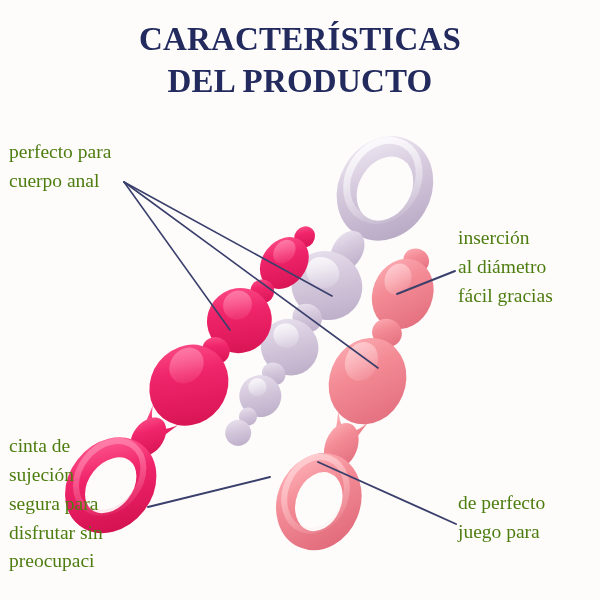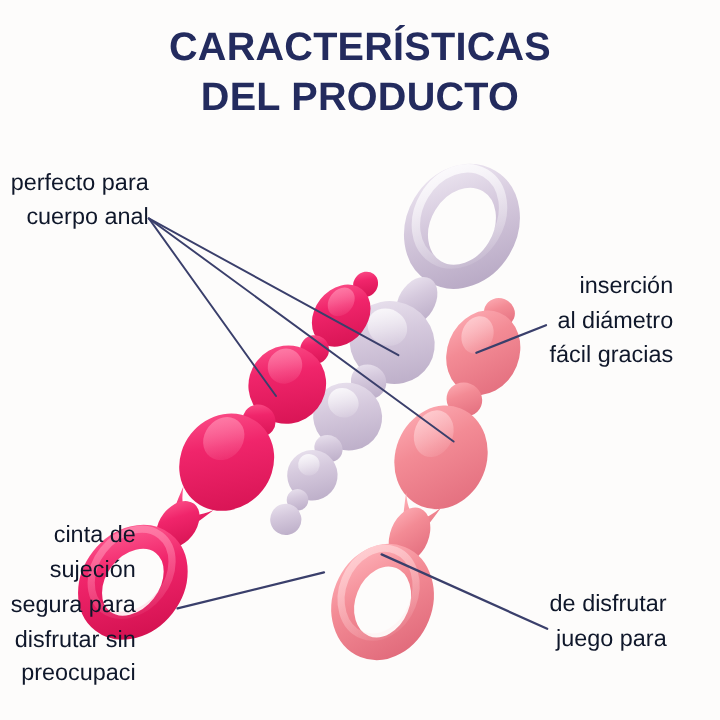--- a/index.html
+++ b/index.html
@@ -11,44 +11,44 @@
     height: 600px;
     background: #fdfcfb;
     font-family: "Liberation Sans", sans-serif;
     overflow: hidden;
   }
   #infographic {
     position: relative;
     width: 538px;
     height: 600px;
     background: #fdfcfb;
+    font-family: Liberation Serif, serif;
   }
   .title-block {
     position: absolute;
     top: 18px;
     left: 0;
     width: 600px;
     text-align: center;
     color: #232b5e;
     font-weight: bold;
     font-size: 33px;
     letter-spacing: 0.2px;
     line-height: 1.28;
   }
   .title-line {
     display: block;
   }
   .callout {
     position: absolute;
-    color: #0f172a;
+    color: #4d7c0f;
     font-size: 19.5px;
     line-height: 1.48;
     font-weight: 400;
     white-space: nowrap;
-    text-align: right;
   }
   .callout-line {
     display: block;
   }
   #callout-top-left   { left: 9px;  top: 138px; }
   #callout-right-top  { left: 458px; top: 224px; }
   #callout-bottom-left{ left: 9px;  top: 432px; }
   #callout-bottom-right { left: 458px; top: 489px; }
   #art-layer {
     position: absolute;
@@ -182,17 +182,17 @@
 
   <div class="callout" id="callout-bottom-left">
     <span class="callout-line">cinta de</span>
     <span class="callout-line">sujeción</span>
     <span class="callout-line">segura para</span>
     <span class="callout-line">disfrutar sin</span>
     <span class="callout-line">preocupaci</span>
   </div>
 
   <div class="callout" id="callout-bottom-right">
-    <span class="callout-line">de disfrutar</span>
+    <span class="callout-line">de perfecto</span>
     <span class="callout-line">juego para</span>
   </div>
 
 </div>
 
 </body></html>

